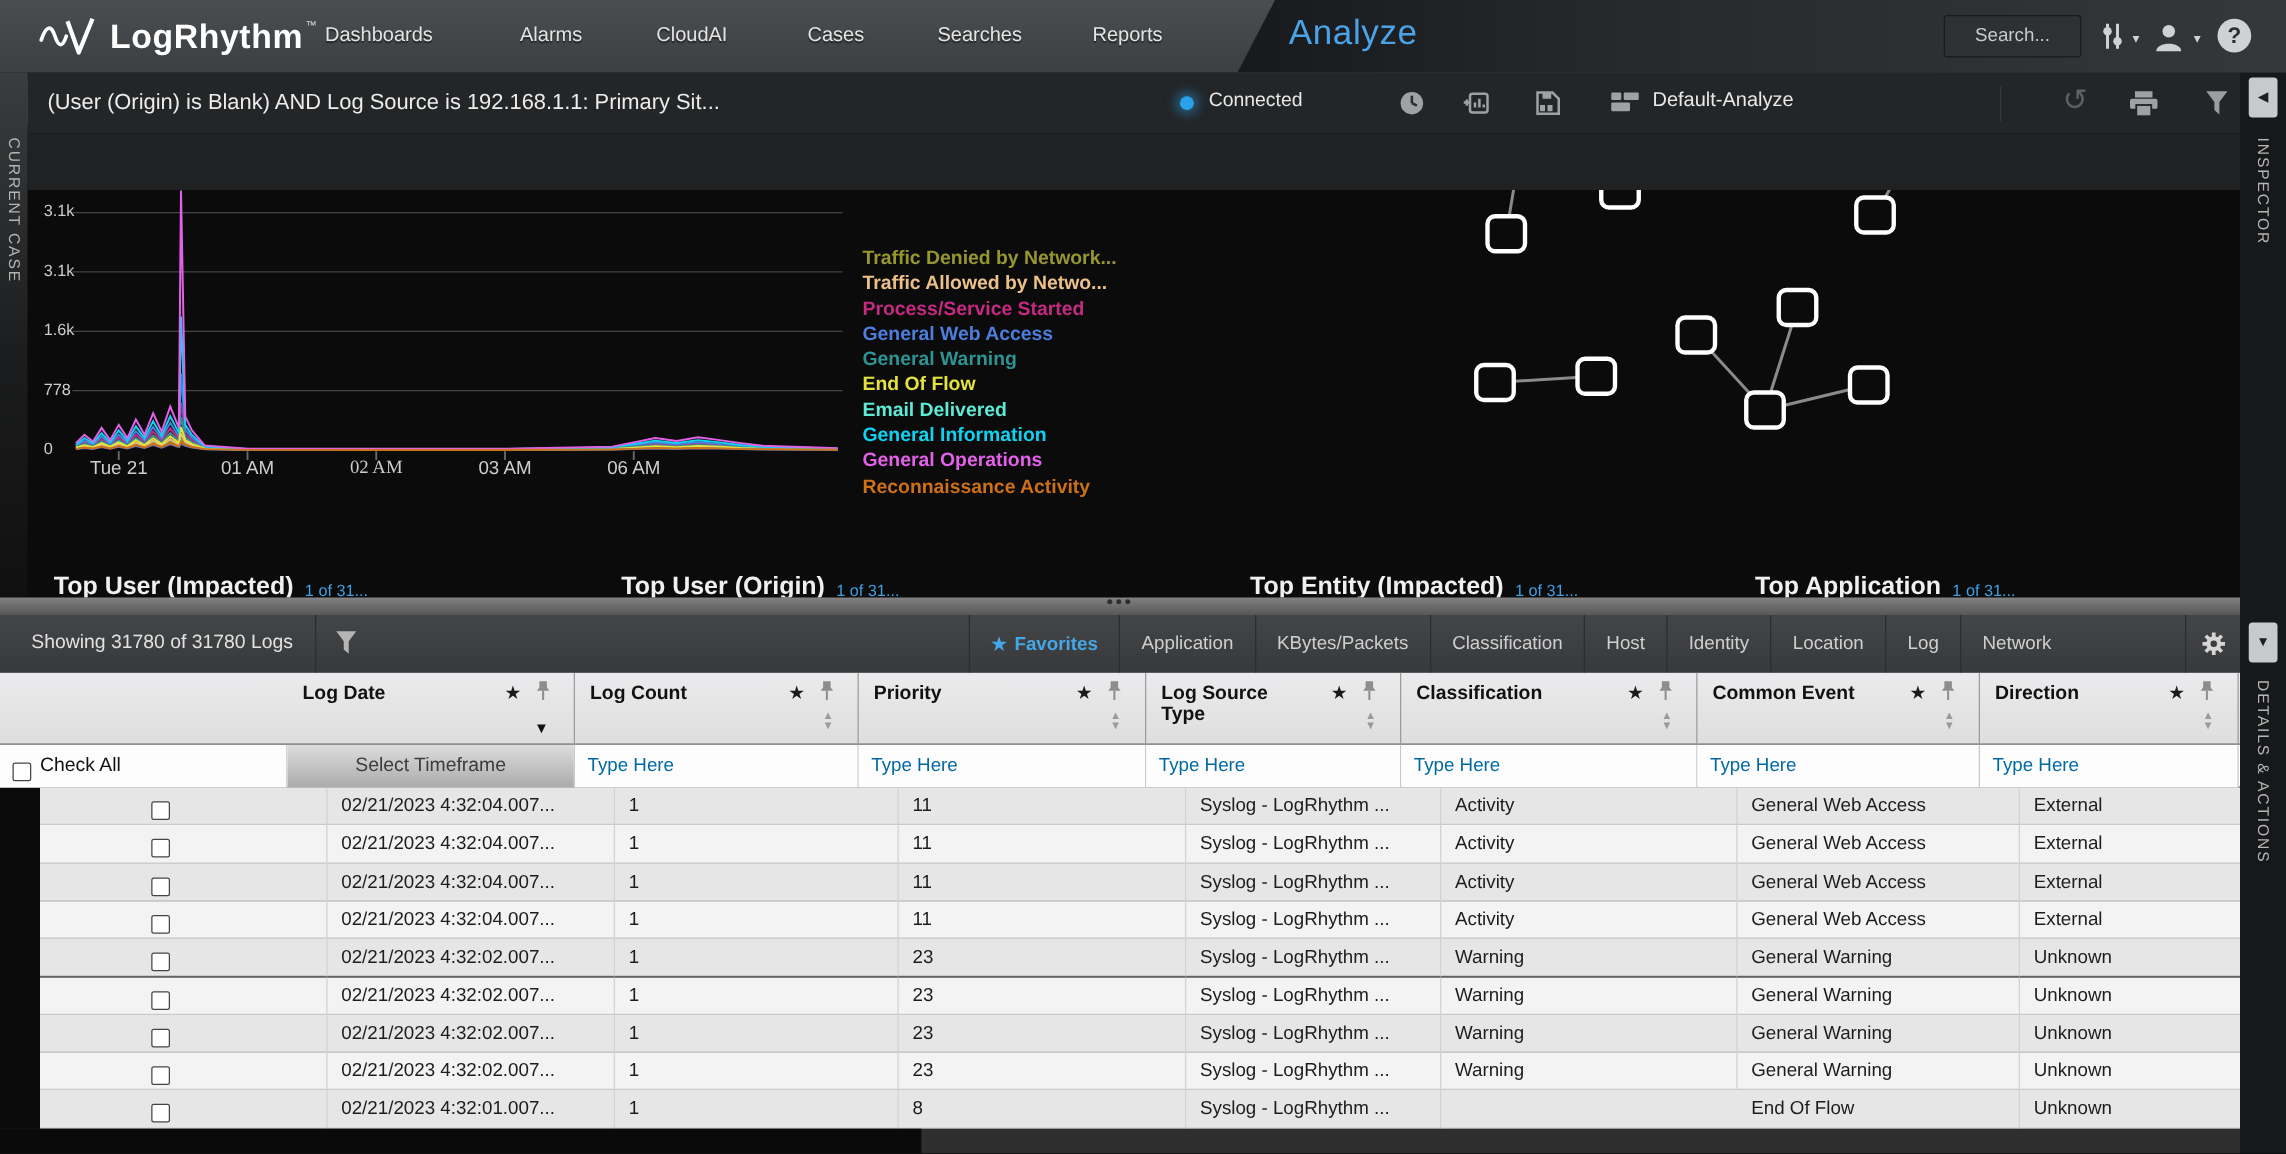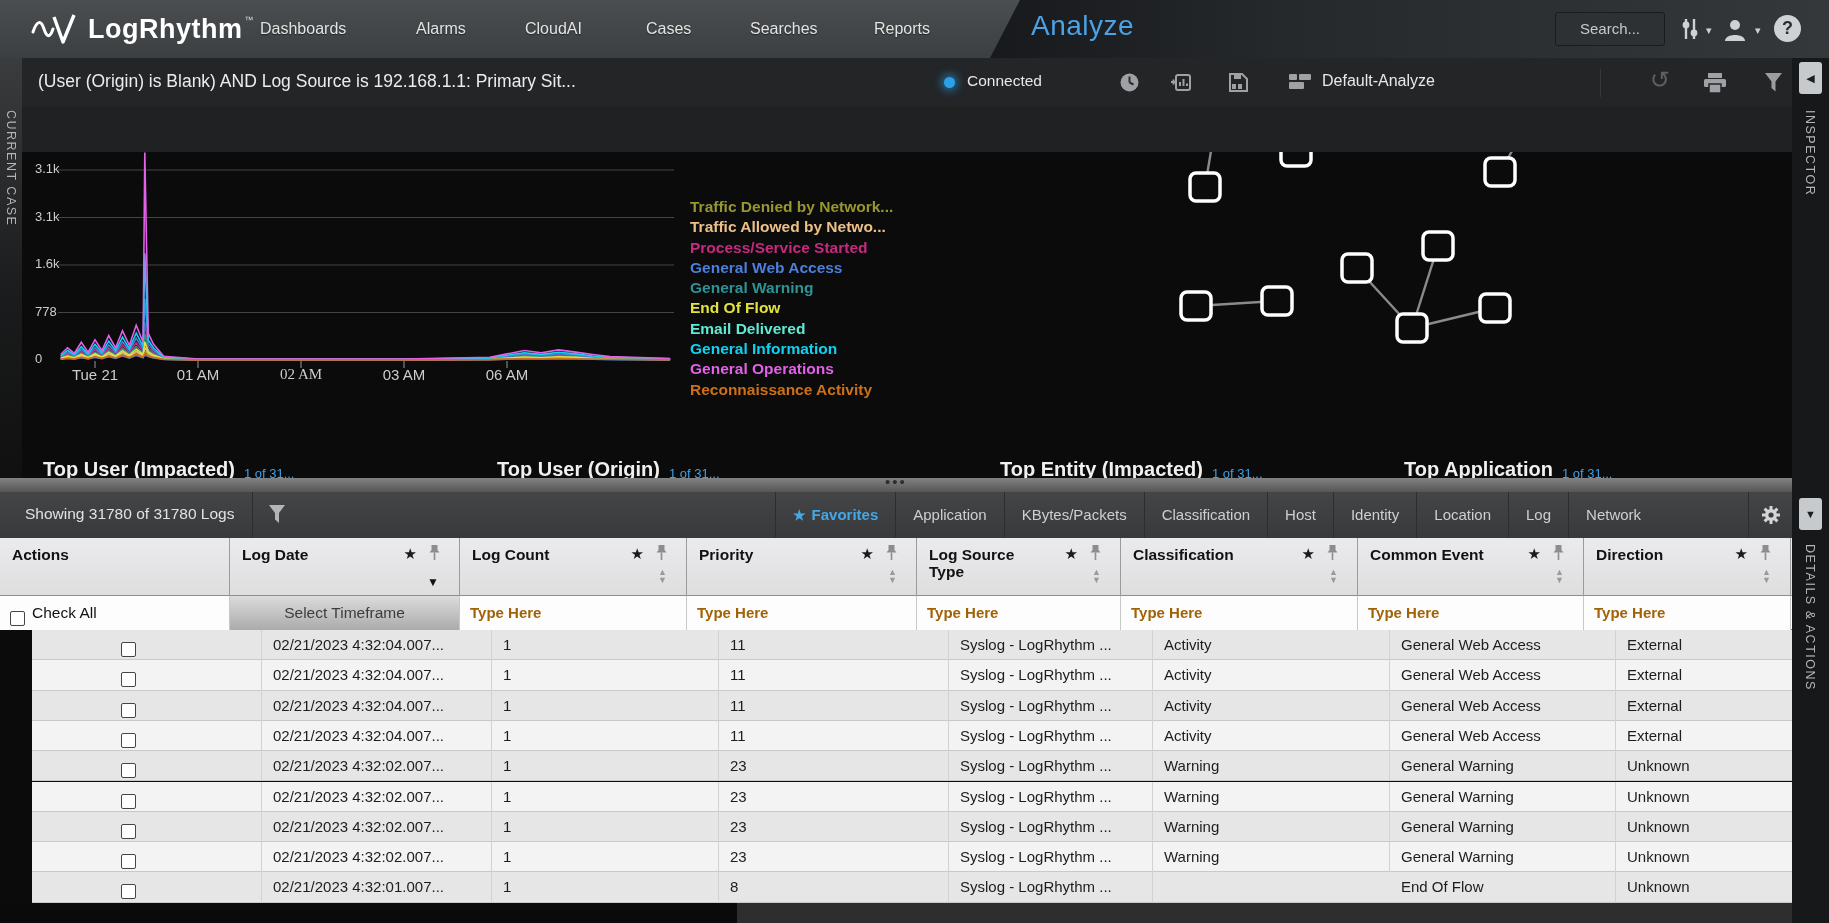--- a/index.html
+++ b/index.html
@@ -91,21 +91,21 @@
             background:linear-gradient(#ebebed,#dededf); border-bottom:1px solid #8f8f8f; z-index:15; }
   .th { position:absolute; top:0; height:58px; border-right:1px solid #9b9b9b; }
   .th-label { display:block; padding:8px 0 0 12px; color:#111; font-size:15.5px; font-weight:bold; line-height:17px; }
   .th-star { position:absolute; top:7px; color:#1a1a1a; font-size:15px; cursor:pointer; }
   .th-pin { position:absolute; top:6px; cursor:pointer; }
   .sort-desc { position:absolute; color:#111; font-size:12px; cursor:pointer; }
   .sort-arrows { position:absolute; color:#9a9a9a; font-size:9px; line-height:8px; text-align:center; cursor:pointer; }
   .filter-row { position:absolute; left:0; top:596px; width:1792px; height:34px; background:#fff;
             border-bottom:1px solid #7a7a7a; z-index:15; }
   .fcell { position:absolute; top:0; height:34px; border-right:1px solid #c8c8c8; background:#fdfdfd; }
-  .type-here { color:#a16207; font-size:15px; line-height:33px; padding-left:10px;font-weight:bold; }
+  .type-here { color:#0369a1; font-size:15px; line-height:33px; padding-left:10px; }
   .check-all-label { color:#111; font-size:15.5px; line-height:33px; margin-left:7px; }
   .tf-btn { position:absolute; inset:0; background:linear-gradient(#dcdcdc,#ababab); color:#3c3c3c;
             font-size:15.5px; text-align:center; line-height:33px; cursor:pointer; }
   .cb { appearance:none; -webkit-appearance:none; width:15px; height:15px; background:#fff;
             border:1.5px solid #454545; border-radius:2px; vertical-align:middle; cursor:pointer; }
   .tr { position:absolute; left:0; width:1792px; height:30.3px; border-bottom:1px solid #c9c9c9; z-index:14;margin-left:32px; }
   .tr.odd { background:#e6e6e6; } .tr.even { background:#f3f3f3; }
   .td { position:absolute; top:0; height:30.3px; border-right:1px solid #d2d2d2;
             color:#1d1d1d; font-size:15px; line-height:29px; padding-left:11px; white-space:nowrap; overflow:hidden; }
   .td-actions { text-align:center; padding-left:0; }
@@ -319,23 +319,20 @@
           <line x1="3.6" y1="3.6" x2="16.4" y2="16.4"></line>
             <line x1="16.4" y1="3.6" x2="3.6" y2="16.4"></line>
         </g>
         <circle cx="10" cy="10" r="6" fill="#d5d5d5"></circle>
         <circle cx="10" cy="10" r="2.6" fill="#3a3c3e"></circle>
       </svg>
     </div>
   </div>
 
   <div class="thead" id="thead">
-      <div class="th" style="left: 0px; width: 230px;">
-        <span class="th-label" style="width: 158px;">Actions</span>
-      </div>
       <div class="th" style="left: 230px; width: 230px;">
         <span class="th-label" style="width: 158px;">Log Date</span>
         <span class="th-star" style="right: 42px;">★</span>
         <span class="th-pin" style="right: 18px; position: absolute;"><svg width="13" height="18" viewBox="0 0 13 18">
             <path d="M3.5 1 h6 v5 l2 2.5 h-10 l2 -2.5 z" fill="#8d8d8d"></path>
             <line x1="6.5" y1="8.5" x2="6.5" y2="16" stroke="#8d8d8d" stroke-width="1.6"></line>
           </svg></span>
         <span class="sort-desc" style="right: 20px; top: 37px;">▼</span>
       </div>
       <div class="th" style="left: 460px; width: 227px;">

